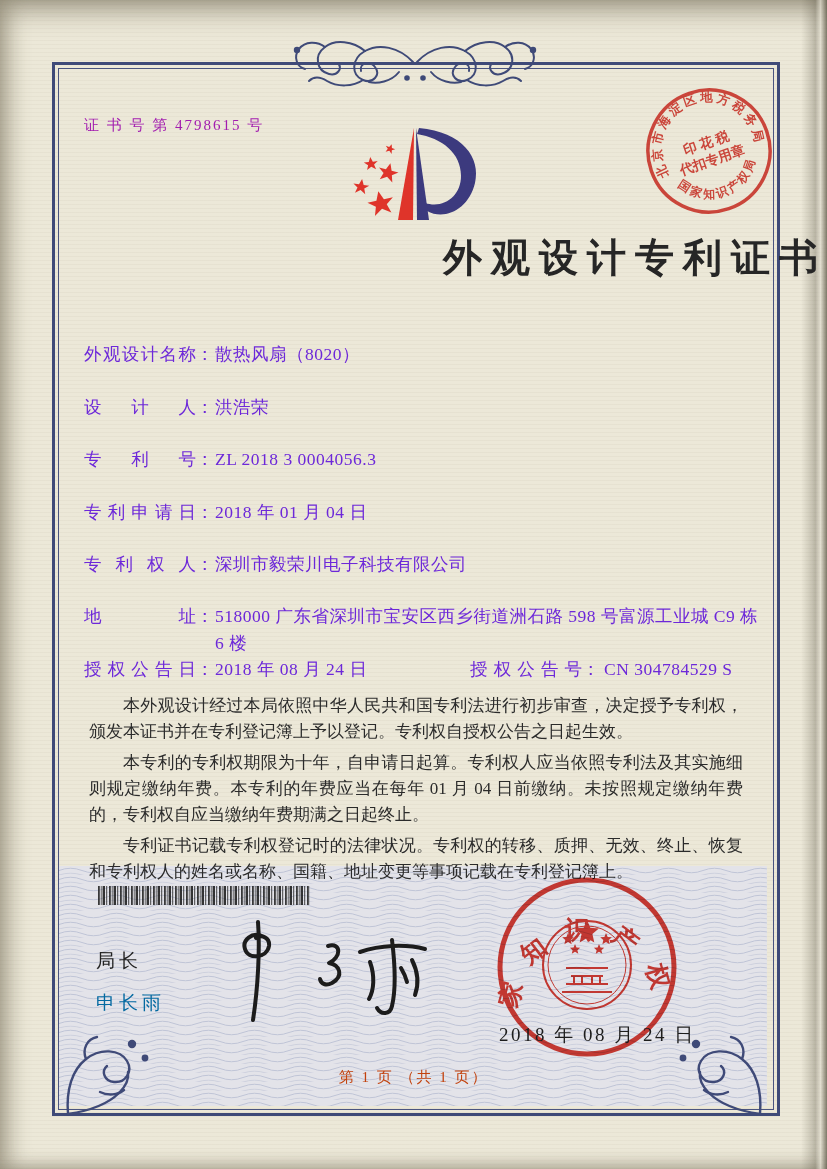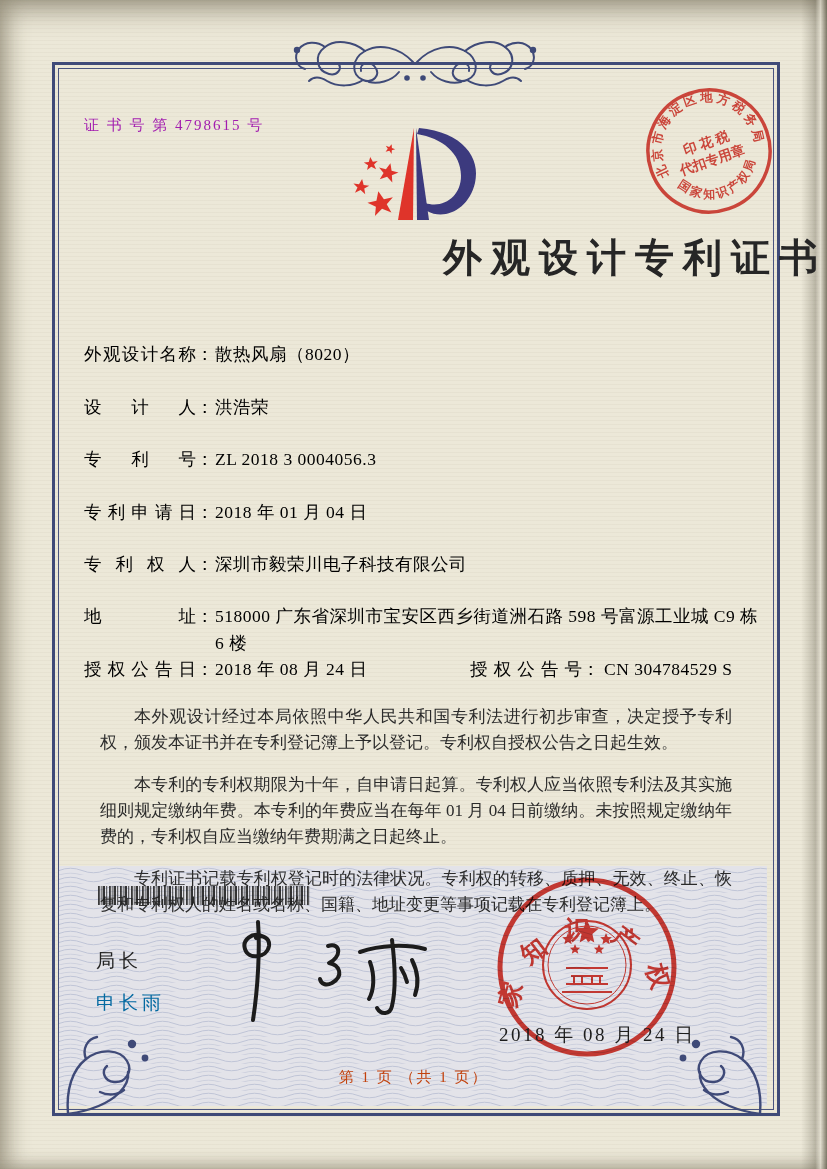--- a/index.html
+++ b/index.html
@@ -17,32 +17,32 @@
   
   .frame{left:52px;top:62px;width:722px;height:1048px;border:3.5px solid #3f4a78;}
   .frame-inner{position:absolute;inset:3px;border:1.2px solid #4a5480;}
   
   .band{left:59px;top:866px;width:708px;height:240px;}
   
   .certno{left:84px;top:116px;font-size:15px;color:#a21caf;letter-spacing:2px;}
   .title{left:0;top:231px;width:827px;text-align:right;font-size:39px;font-weight:bold;
          color:#262626;letter-spacing:9px;}
   .frow{position:absolute;left:84px;width:690px;padding-left:131px;box-sizing:border-box;
-        font-size:17.5px;color:#000000;line-height:27px;}
+        font-size:17.5px;color:#6d28d9;line-height:27px;}
   .flabel{position:absolute;left:0;top:0;width:112px;display:inline-block;
           text-align:justify;text-align-last:justify;}
   .fcolon{position:absolute;left:112px;top:0;}
   .fvalue{letter-spacing:.5px;}
   .frow2-label{position:absolute;left:386px;top:0;width:112px;display:inline-block;
           text-align:justify;text-align-last:justify;}
   .frow2-colon{position:absolute;left:498px;top:0;}
   .frow2-value{position:absolute;left:520px;top:0;letter-spacing:.5px;}
   .bodytext{left:84px;top:688px;width:664px;font-size:17px;line-height:26px;color:#2b2b2b;
             text-align:justify;}
-  .bodytext p{margin:16px;text-indent:2em;}
+  .bodytext p{margin:5px;text-indent:2em;}
   .sig-title{left:96px;top:948px;font-size:19px;color:#222;letter-spacing:4px;}
   .sig-name{left:96px;top:990px;font-size:19px;color:#0369a1;letter-spacing:4px;}
   .issue-date{left:499px;top:1022px;font-size:19px;color:#1d1d1d;letter-spacing:2.5px;z-index:6;}
   .footer{left:0;top:1068px;width:827px;text-align:center;font-size:15px;color:#c2410c;letter-spacing:2px;z-index:5;}
   .seal-main{left:492px;top:872px;z-index:4;mix-blend-mode:multiply;opacity:.95;}
   .seal-tax{left:643px;top:85px;z-index:4;mix-blend-mode:multiply;opacity:.88;transform:rotate(-19deg);}
   .logo{left:343px;top:126px;}
   .barcode{left:98px;top:886px;z-index:3;}
   .signature{left:222px;top:916px;z-index:3;}
   .orn-top{left:287px;top:34px;z-index:2;}

